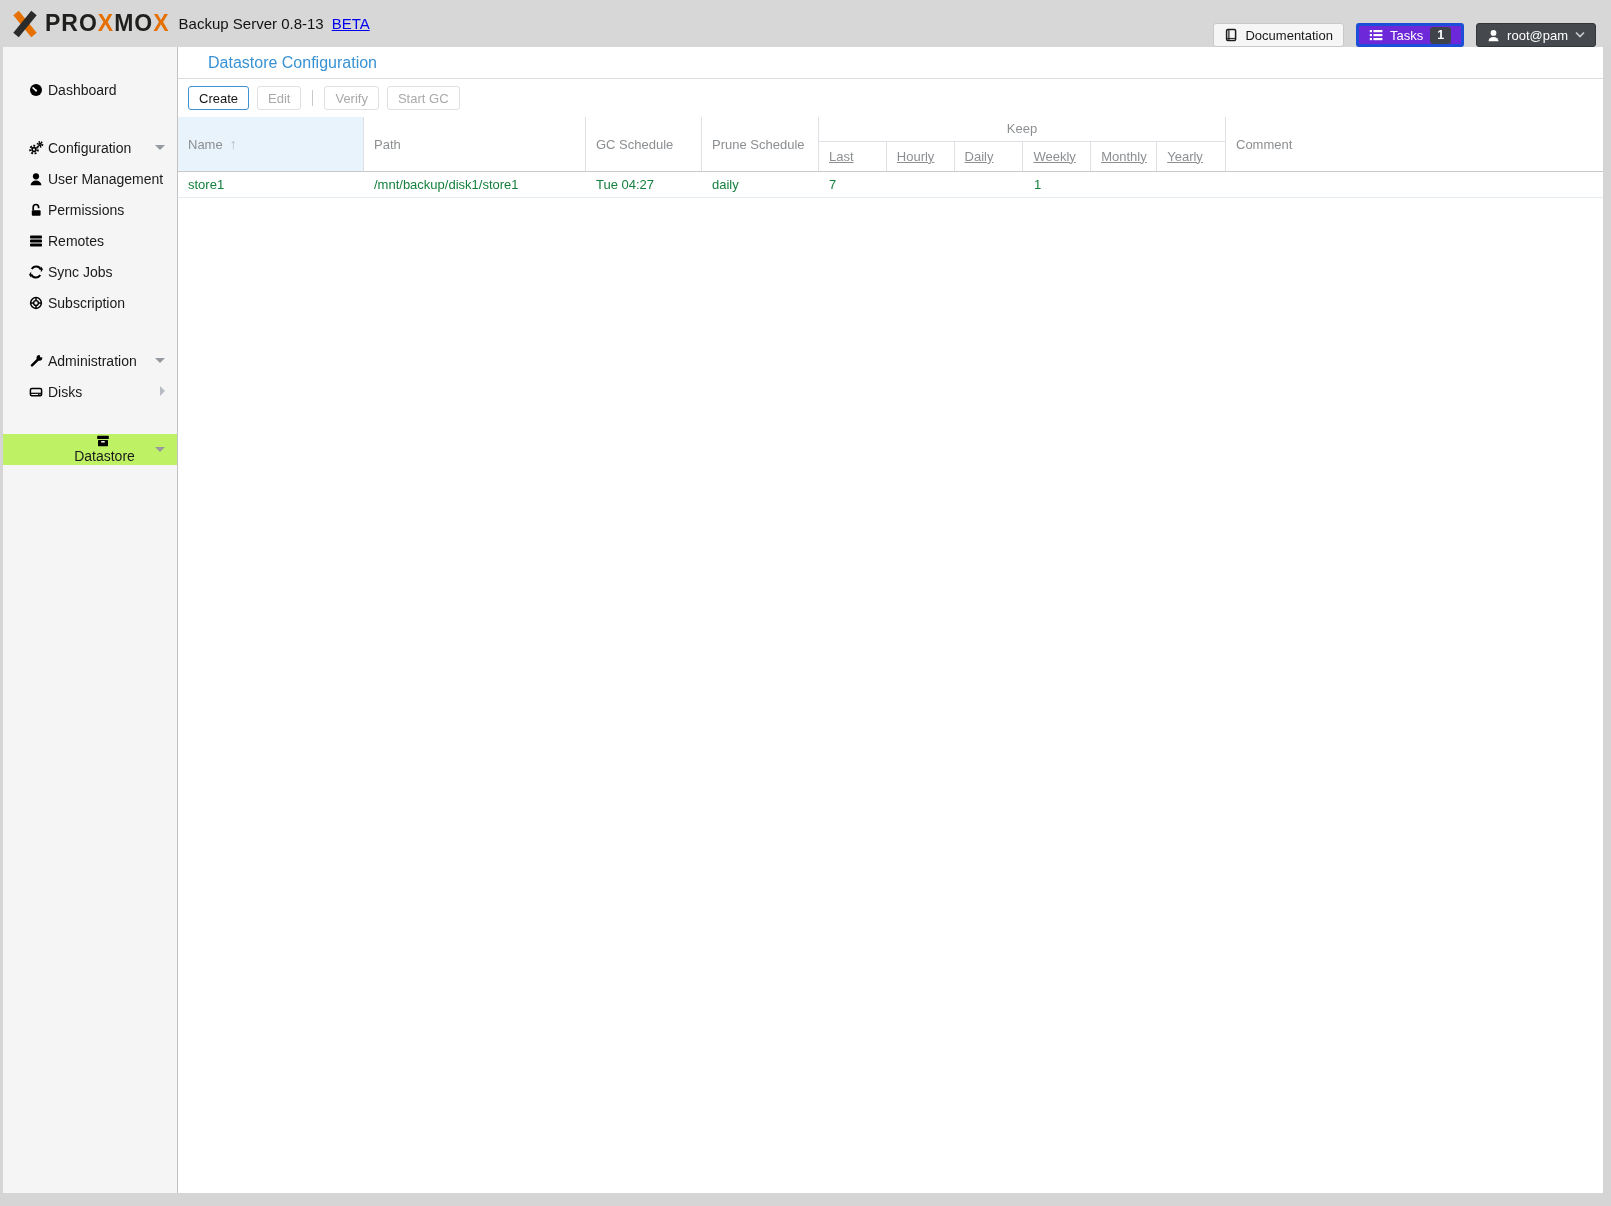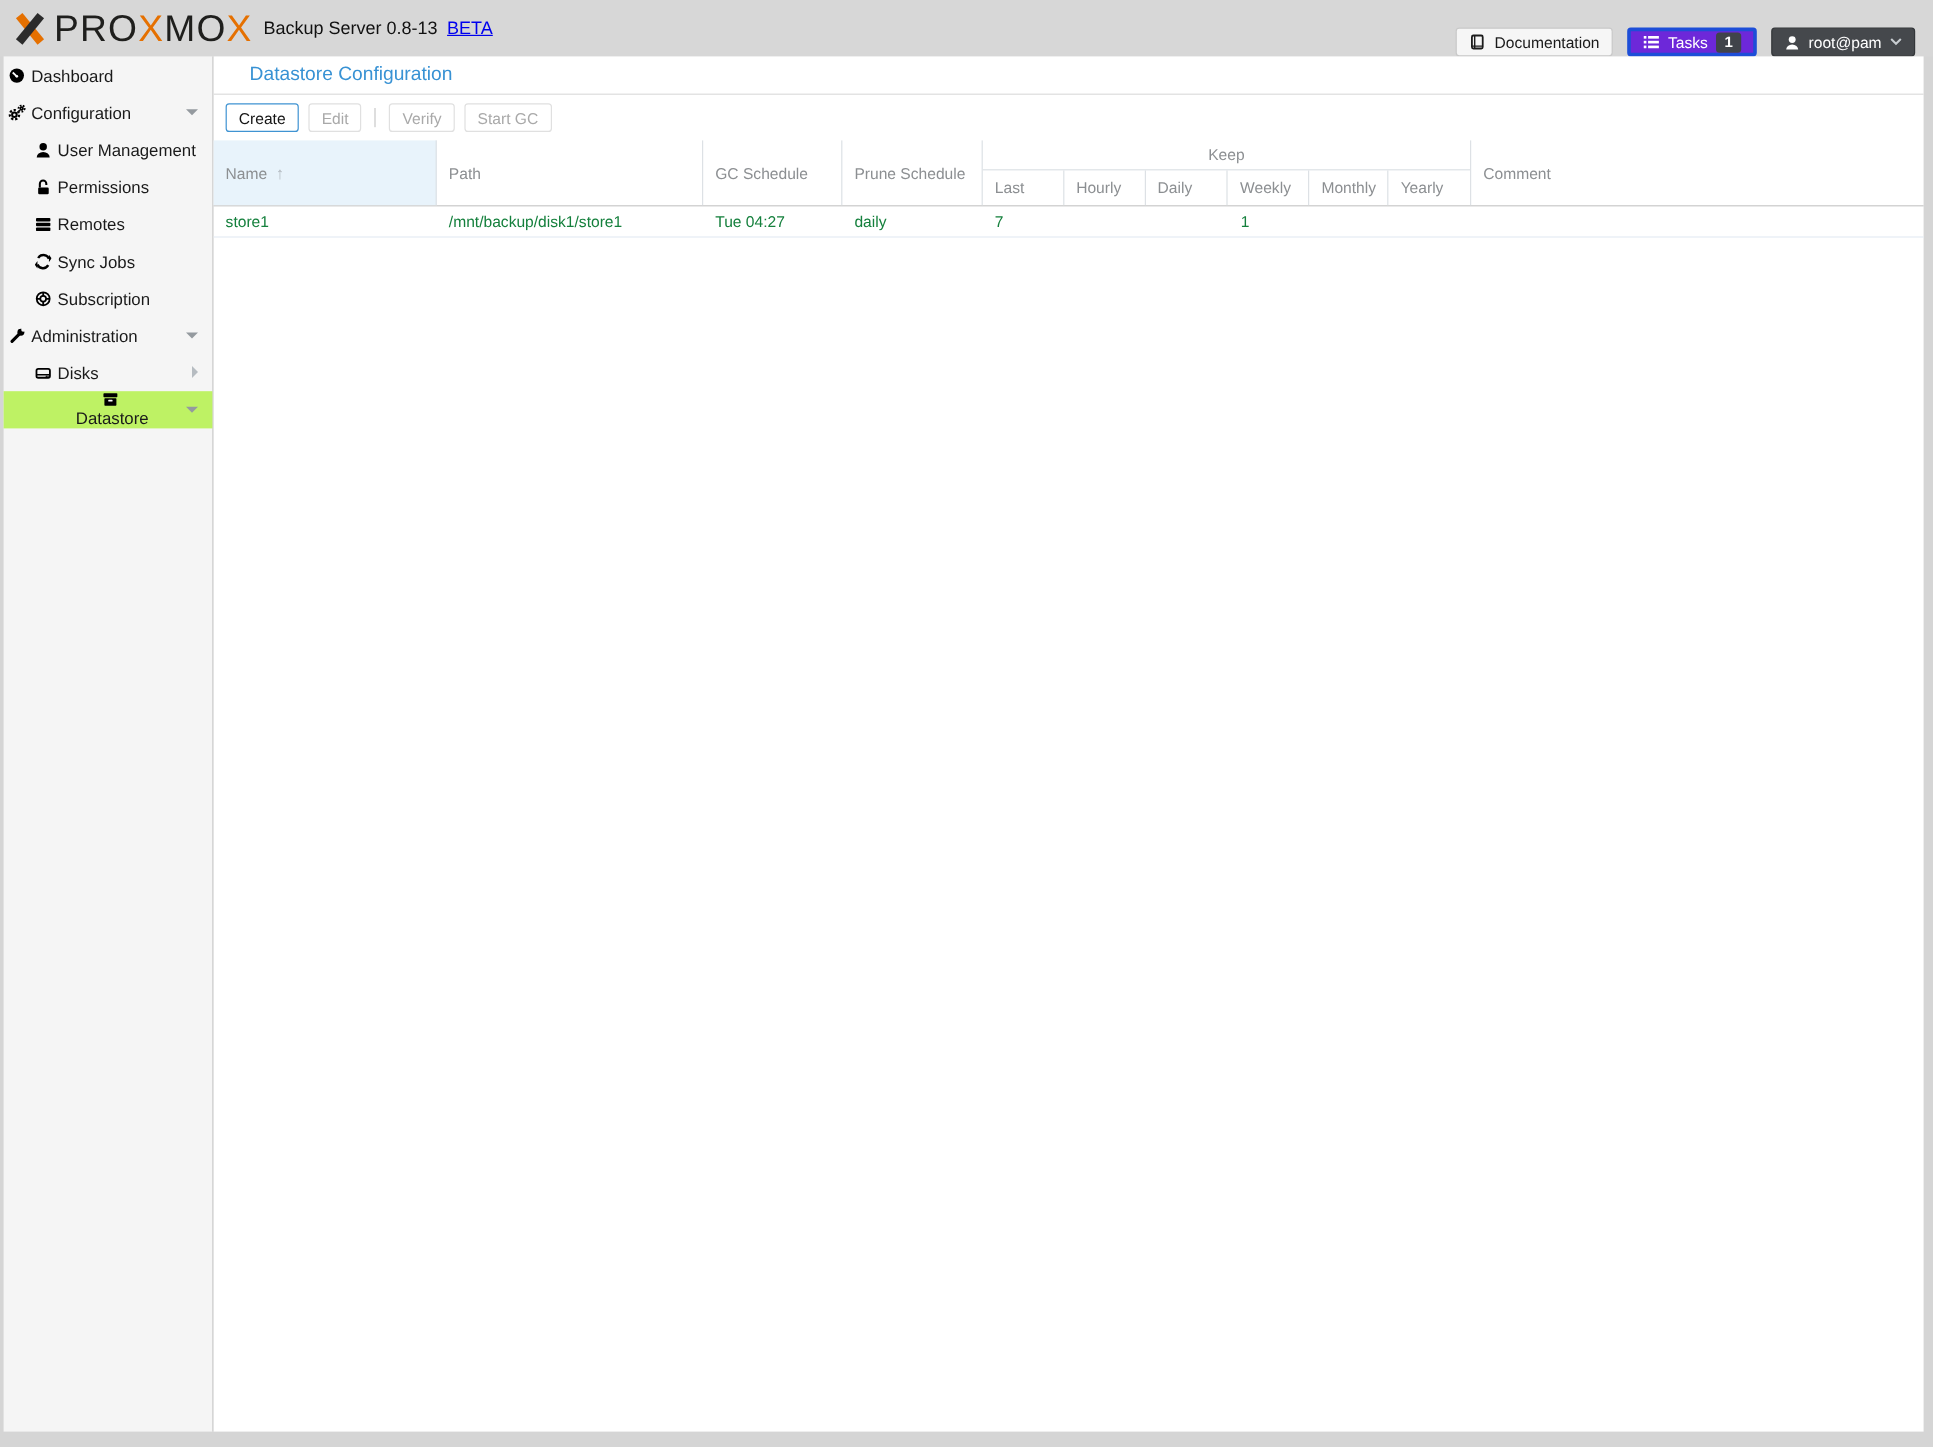--- a/index.html
+++ b/index.html
@@ -11,21 +11,21 @@
     -webkit-font-smoothing:antialiased;
   }
 
   
   .topbar {
     position:absolute; left:0; top:0; width:1611px; height:47px;
     background:#d7d7d7; display:flex; align-items:center; padding-left:10px;
   }
   .brand { display:flex; align-items:center; }
   .logo-x { width:30px; height:30px; display:block; }
-  .logo-word { font-size:31px; font-weight:normal; letter-spacing:1px; margin-left:5px; }
+  .logo-word { font-size:23px; font-weight:bold; letter-spacing:1px; margin-left:5px; }
   .logo-word .dark { color:#1f1f1d; }
   .logo-word .orange { color:#e57000; }
   .product { font-size:15px; color:#111; margin-left:9px; }
   .beta-link { font-size:15px; color:#0000ee; text-decoration:underline; margin-left:8px; cursor:pointer; }
   .topbar-right { position:absolute; right:15px; top:0; height:47px; display:flex; align-items:flex-end; gap:12px; }
   .tb-btn {
     height:24px; display:inline-flex; align-items:center; gap:7px; padding:0 10px;
     font-size:13px; font-family:inherit; border-radius:3px; cursor:pointer;
   }
   .tb-btn svg { display:block; }
@@ -39,21 +39,21 @@
 
   
   .app { position:absolute; left:3px; top:47px; width:1600px; height:1146px; display:flex; }
 
   
   .sidebar { width:175px; background:#f5f5f5; border-right:1px solid #c2c2c2; }
   .nav-item {
     position:relative; height:31px; display:flex; align-items:center;
     font-size:14px; color:#1a1a1a; cursor:pointer;
   }
-  .nav-item.lvl0 { padding-left:3px; }
+  .nav-item.lvl0 { padding-left:25px;margin-top:27px; }
   .nav-item.lvl1 { padding-left:25px; }
   .nav-item.selected { background:#bef264;flex-direction:column; }
   .nav-icon { width:16px; display:flex; justify-content:center; }
   .nav-icon svg { display:block; }
   .nav-label { margin-left:4px; }
   .caret { position:absolute; right:12px; top:13px; width:0; height:0; }
   .caret-down { border-left:5px solid transparent; border-right:5px solid transparent; border-top:5.5px solid #949a9f; }
   .caret-right { top:10px; border-top:5px solid transparent; border-bottom:5px solid transparent; border-left:5.5px solid #b6bcc1; }
 
   
@@ -74,21 +74,21 @@
   .hcell {
     display:flex; align-items:center; padding:0 10px;
     border-right:1px solid #dde1e5; cursor:pointer; white-space:nowrap;
   }
   .hcell.sorted { background:#e8f3fb; }
   .sort-arrow { margin-left:7px; color:#b3bac0; font-size:14px; }
   .c-name{width:186px} .c-path{width:222px} .c-gc{width:116px} .c-prune{width:117px}
   .c-keep{width:407px} .c-comment{flex:1; border-right:none;}
   .keep-group { display:flex; flex-direction:column; border-right:1px solid #dde1e5; }
   .keep-top { height:25px; display:flex; align-items:center; justify-content:center; border-bottom:1px solid #dde1e5; }
-  .keep-subs { display:flex; height:30px; }
+  .keep-subs { display:flex; height:30px;text-decoration:underline; }
   .ksub { display:flex; align-items:center; padding:0 10px; border-right:1px solid #dde1e5; cursor:pointer; }
   .k-last{width:68px} .k-hourly{width:68px} .k-daily{width:69px} .k-weekly{width:68px}
   .k-monthly{width:66px} .k-yearly{width:68px; border-right:none;}
   .grid-row { display:flex; height:26px; align-items:center; border-bottom:1px solid #e4ecf4; font-size:13px; color:#15803d; cursor:pointer; }
   .rcell { padding:0 10px; white-space:nowrap; overflow:hidden; }
 </style>
 </head>
 <body>
 
 <div class="canvas">

